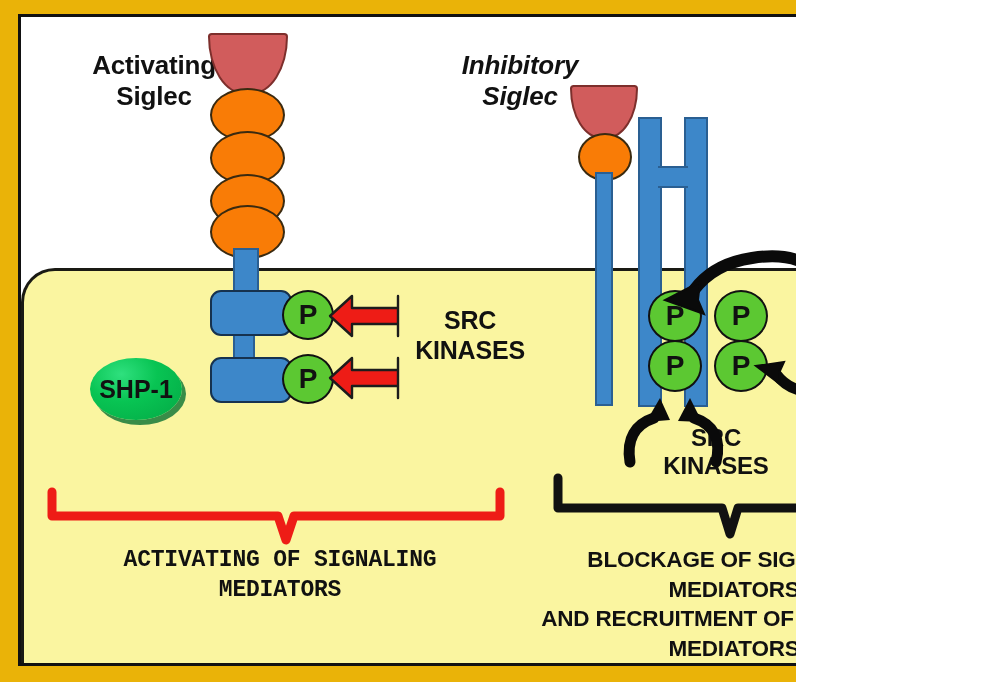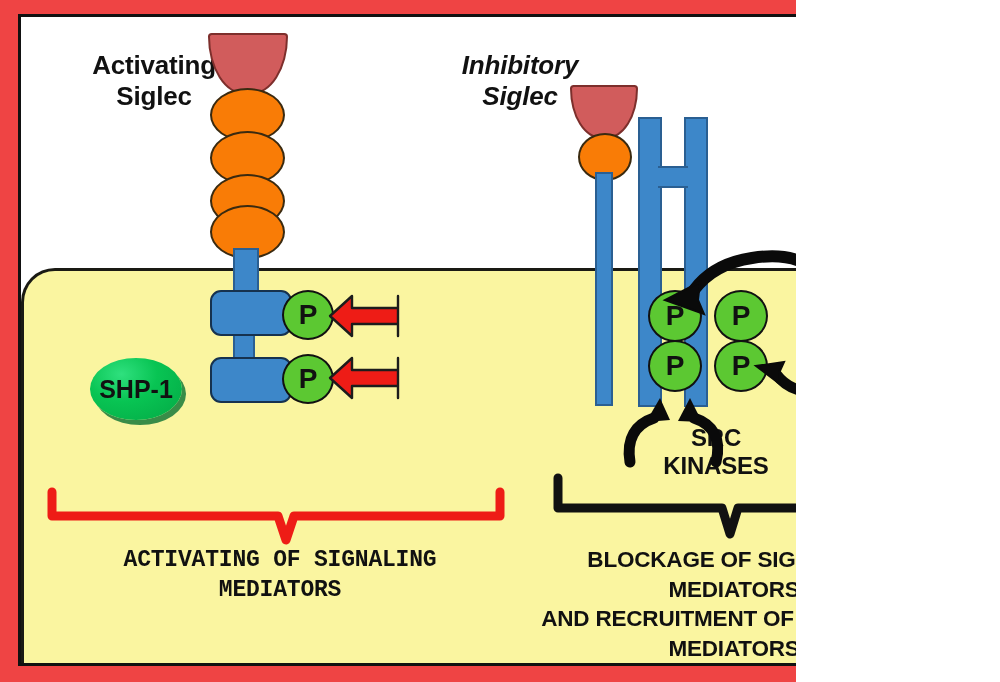--- a/index.html
+++ b/index.html
@@ -5,21 +5,21 @@
 <style>
   html, body {
     margin: 0;
     padding: 0;
     background: #ffffff;
   }
   #stage {
     position: relative;
     width: 796px;
     height: 682px;
-    background: #ef4444;
+    background: #eab308;
     font-family: "Liberation Sans", sans-serif;
     overflow: hidden;
   }
 
   
   .frame {
     position: absolute;
     left: 18px;
     top: 14px;
     width: 962px;
@@ -180,20 +180,22 @@
   <div class="stalk" style="left:233px; top:330px; width:22px; height:36px;"></div>
 
   <div class="itim" style="left:210px; top:290px; width:82px; height:46px;"></div>
   <div class="itim" style="left:210px; top:357px; width:82px; height:46px;"></div>
 
   <div class="pcircle" style="left:282px; top:290px; width:52px; height:50px;">P</div>
   <div class="pcircle" style="left:282px; top:354px; width:52px; height:50px;">P</div>
 
   <div class="blob shp" style="left:90px; top:358px; width:92px; height:62px;">SHP-1</div>
 
+  <div class="lbl lbl-src-left">SRC
+KINASES</div>
 
   <div class="lbl lbl-siglec-i">Inhibitory
 Siglec</div>
 
   <div class="vset" style="left:570px; top:85px; width:68px; height:54px;"></div>
   <div class="cset" style="left:578px; top:133px; width:54px; height:48px;"></div>
   <div class="stalk" style="left:595px; top:172px; width:18px; height:234px;"></div>
 
   <div class="dapbar" style="left:638px; top:117px; width:24px; height:290px;"></div>
   <div class="dapbar" style="left:684px; top:117px; width:24px; height:290px;"></div>

